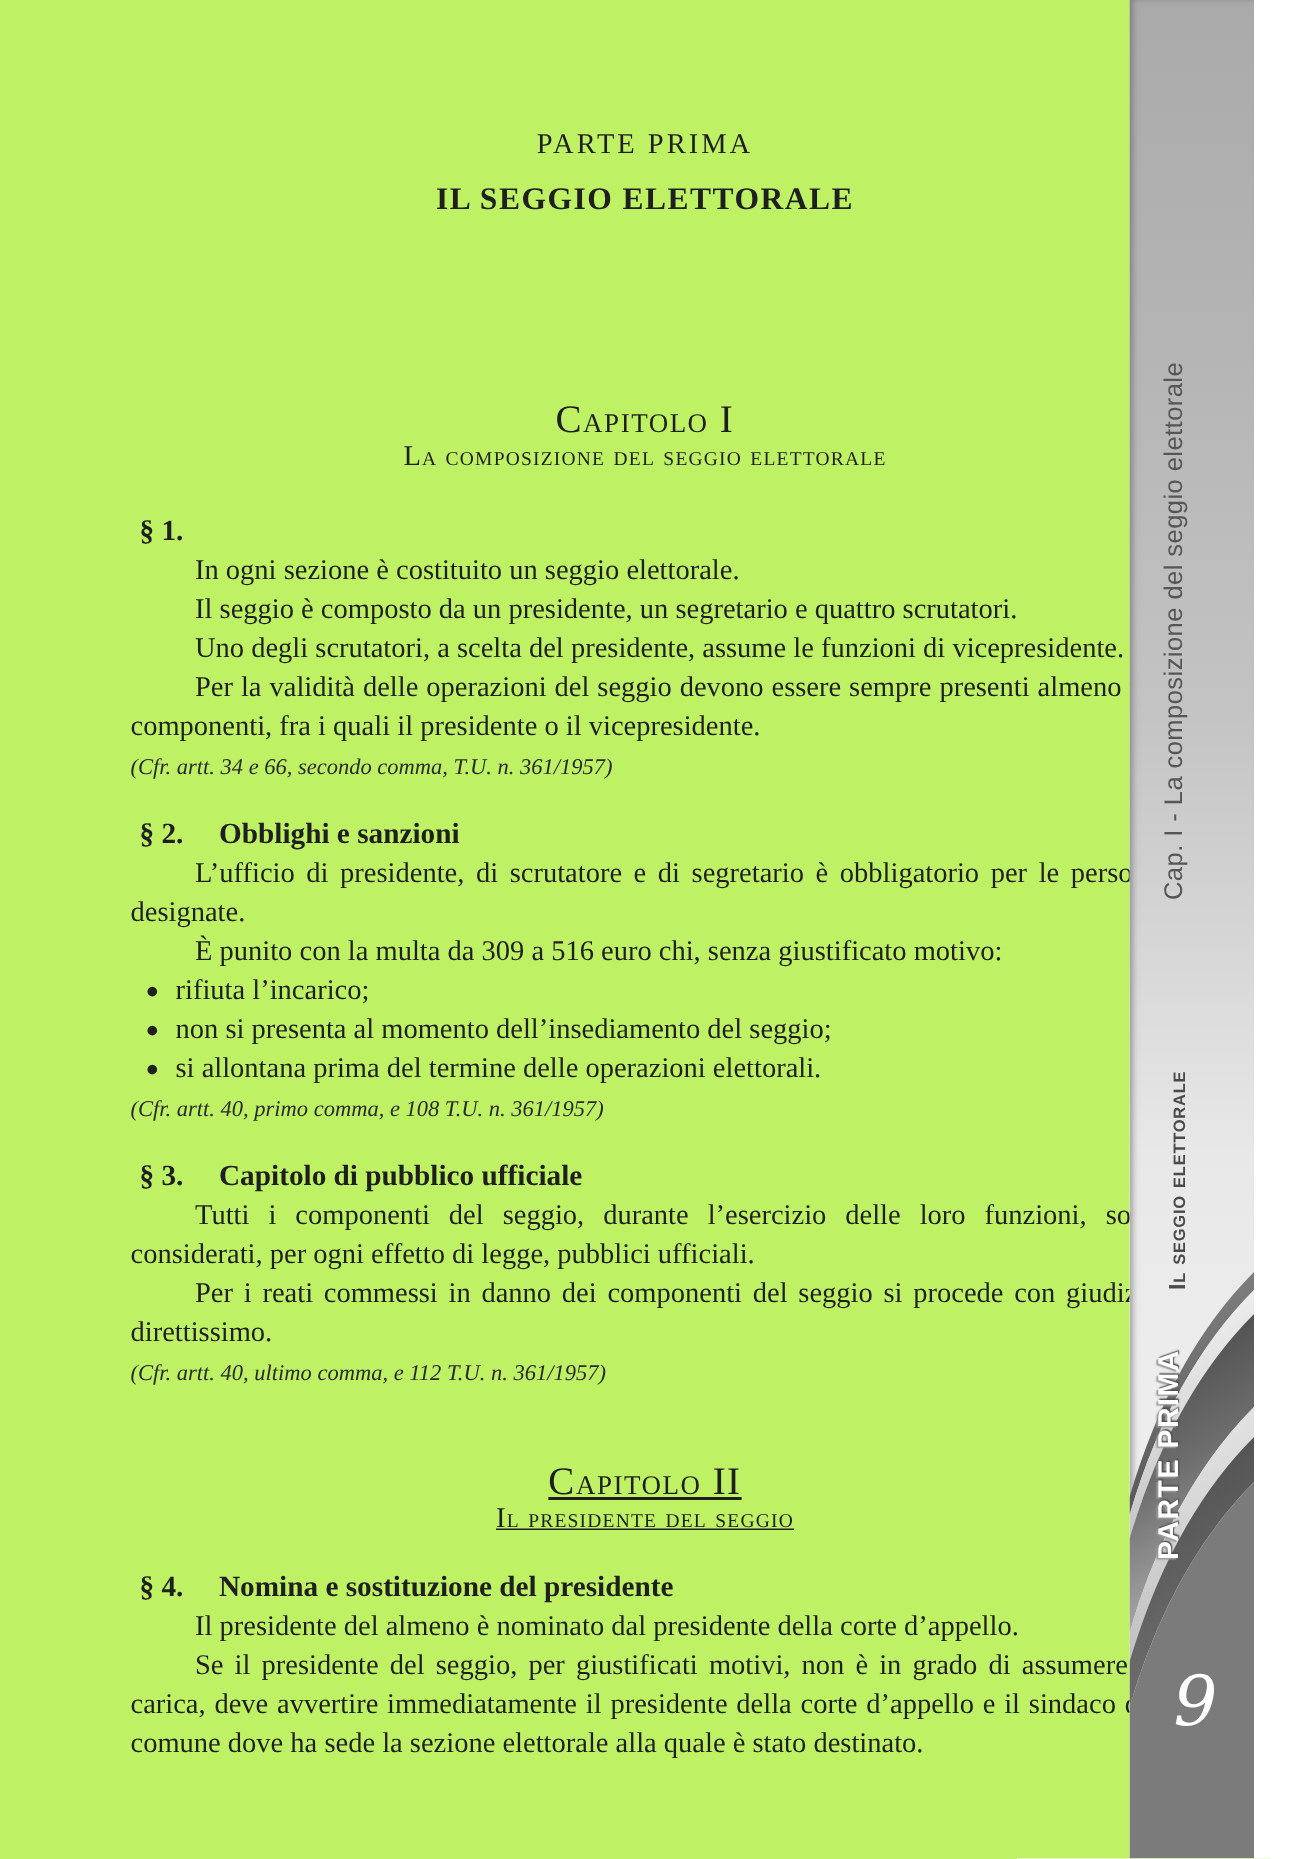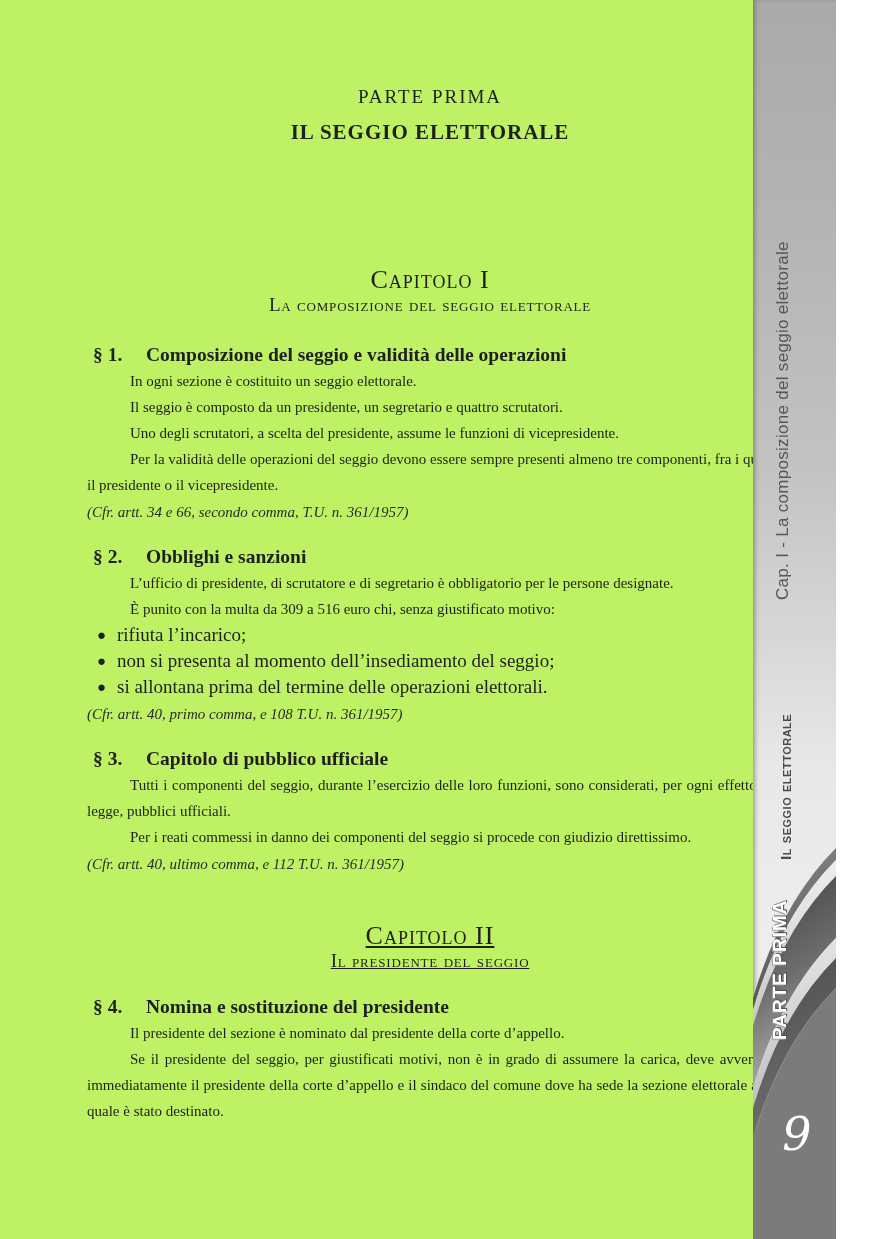--- a/index.html
+++ b/index.html
@@ -54,21 +54,21 @@
     font-size:19.5px;
     line-height:26px;
   }
   .section-heading.first{margin-top:24px;}
   .section-num{
     flex:0 0 59px;
     padding-left:6px;
     box-sizing:border-box;
   }
   .para{
-    font-size:15px;
+    font-size:19px;
     line-height:26px;
     text-align:justify;
     text-indent:43px;
     margin:0;
   }
   .citation{
     font-style:italic;
     font-size:15px;
     line-height:24px;
     margin-top:2px;
@@ -157,21 +157,20 @@
     <div class="part-heading">PARTE PRIMA</div>
     <div class="book-title">IL SEGGIO ELETTORALE</div>
 
     <div class="chapter">
       <div class="chapter-label">Capitolo I</div>
       <div class="chapter-subtitle">La composizione del seggio elettorale</div>
     </div>
 
     <div class="section-heading first">
       <span class="section-num">§ 1.</span>
-      <span class="section-title">Composizione del seggio e validità delle operazioni</span>
     </div>
     <p class="para">In ogni sezione è costituito un seggio elettorale.</p>
     <p class="para">Il seggio è composto da un presidente, un segretario e quattro scrutatori.</p>
     <p class="para">Uno degli scrutatori, a scelta del presidente, assume le funzioni di vicepresidente.</p>
     <p class="para">Per la validità delle operazioni del seggio devono essere sempre presenti almeno tre componenti, fra i quali il presidente o il vicepresidente.</p>
     <div class="citation">(Cfr. artt. 34 e 66, secondo comma, T.U. n. 361/1957)</div>
 
     <div class="section-heading">
       <span class="section-num">§ 2.</span>
       <span class="section-title">Obblighi e sanzioni</span>
@@ -204,21 +203,21 @@
 
     <div class="chapter second">
       <div class="chapter-label">Capitolo II</div>
       <div class="chapter-subtitle">Il presidente del seggio</div>
     </div>
 
     <div class="section-heading">
       <span class="section-num">§ 4.</span>
       <span class="section-title">Nomina e sostituzione del presidente</span>
     </div>
-    <p class="para">Il presidente del sezione è nominato dal presidente della corte d’appello.</p>
+    <p class="para">Il presidente del almeno è nominato dal presidente della corte d’appello.</p>
     <p class="para">Se il presidente del seggio, per giustificati motivi, non è in grado di assumere la carica, deve avvertire immediatamente il presidente della corte d’appello e il sindaco del comune dove ha sede la sezione elettorale alla quale è stato destinato.</p>
 
   </div>
 
   <div class="sidebar">
 
     <svg class="swoosh" viewBox="0 0 83 409" preserveAspectRatio="none">
       <defs>
         <linearGradient id="gDark1" x1="0" y1="0" x2="0.25" y2="1">
           <stop offset="0" stop-color="#8a8a8a"></stop>

